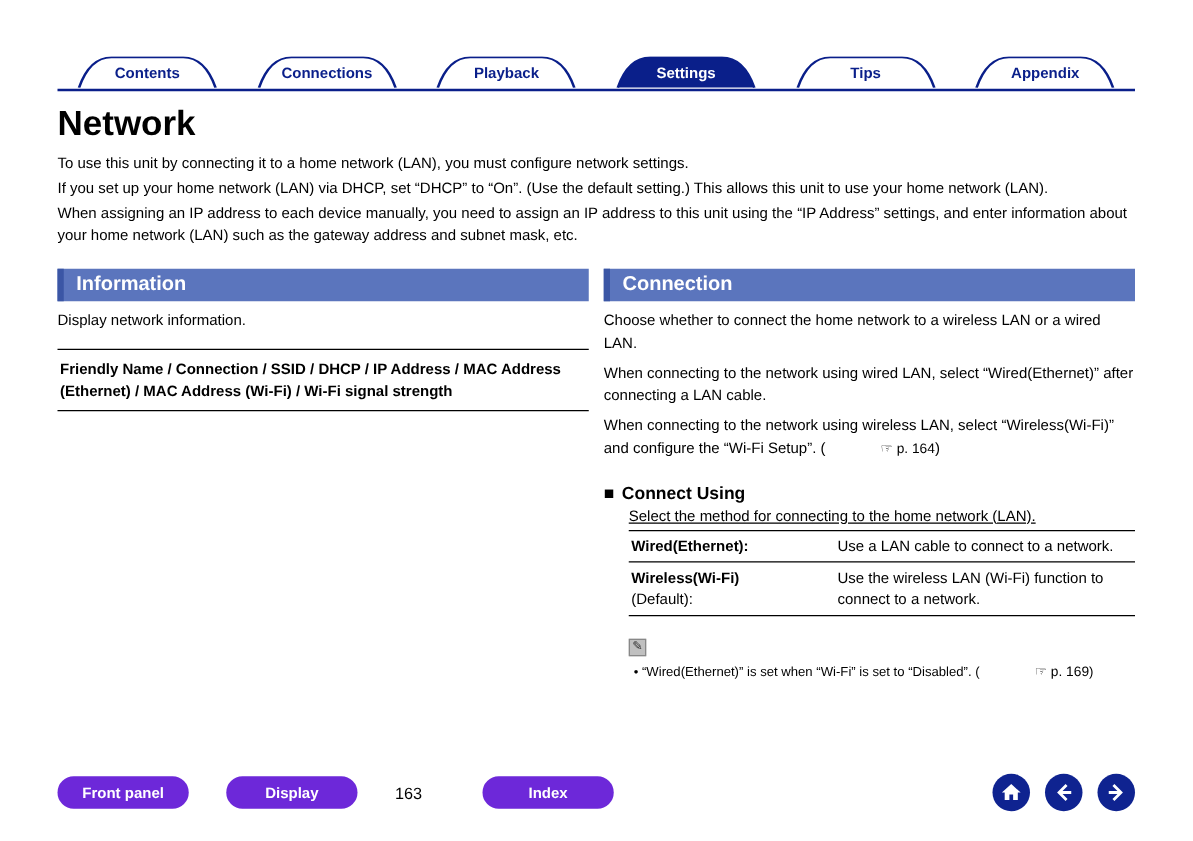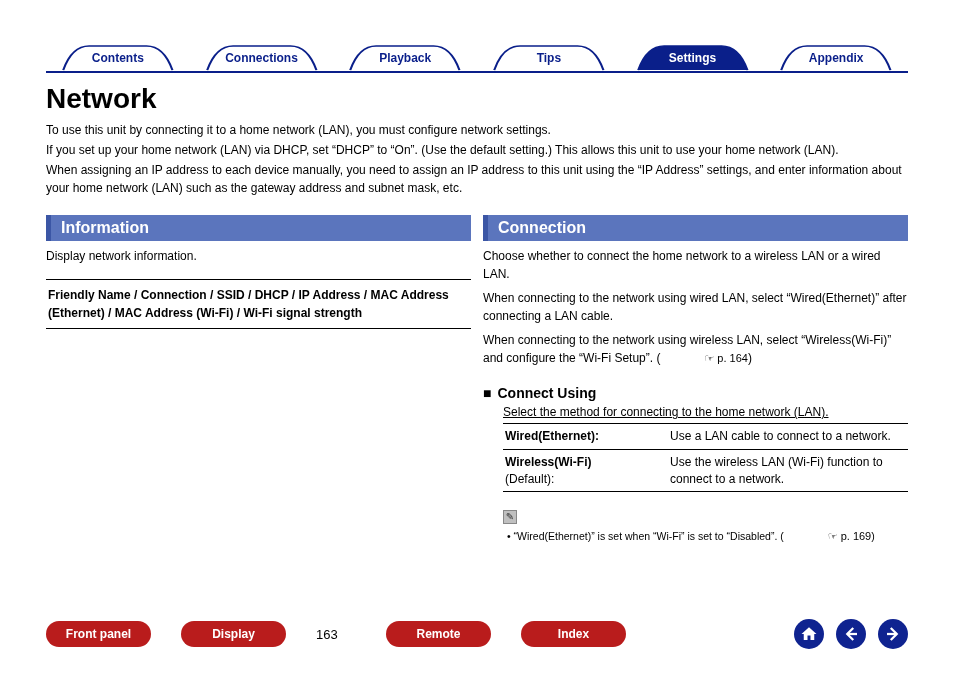--- a/index.html
+++ b/index.html
@@ -126,21 +126,21 @@
   .footer {
     position: absolute;
     left: 46px;
     right: 46px;
     bottom: 24px;
     display: flex;
     align-items: center;
     gap: 30px;
   }
   .pill {
-    background: #b91c1c;
+    background: #6d28d9;
     color: #fff;
     font-size: 12px;
     font-weight: bold;
     border-radius: 14px;
     padding: 6px 0;
     width: 105px;
     text-align: center;
     cursor: pointer;
   }
   .page-num {
@@ -185,31 +185,31 @@
           <path d="M12 27 Q18 1 30 1 L70 1 Q82 1 88 27" fill="none" stroke="#0a1f8a" stroke-width="1.5"></path>
         </svg>
       <span class="lbl">Connections</span>
     </div>
     <div class="tab">
       <svg viewBox="0 0 100 28" preserveAspectRatio="none">
           <path d="M12 27 Q18 1 30 1 L70 1 Q82 1 88 27" fill="none" stroke="#0a1f8a" stroke-width="1.5"></path>
         </svg>
       <span class="lbl">Playback</span>
     </div>
+    <div class="tab active">
+      <svg viewBox="0 0 100 28" preserveAspectRatio="none">
+          <path d="M12 27 Q18 1 30 1 L70 1 Q82 1 88 27" fill="#0a1f8a" stroke="#0a1f8a" stroke-width="1.5"></path>
+        </svg>
+      <span class="lbl">Settings</span>
+    </div>
     <div class="tab">
       <svg viewBox="0 0 100 28" preserveAspectRatio="none">
           <path d="M12 27 Q18 1 30 1 L70 1 Q82 1 88 27" fill="none" stroke="#0a1f8a" stroke-width="1.5"></path>
         </svg>
       <span class="lbl">Tips</span>
-    </div>
-    <div class="tab active">
-      <svg viewBox="0 0 100 28" preserveAspectRatio="none">
-          <path d="M12 27 Q18 1 30 1 L70 1 Q82 1 88 27" fill="#0a1f8a" stroke="#0a1f8a" stroke-width="1.5"></path>
-        </svg>
-      <span class="lbl">Settings</span>
     </div>
     <div class="tab">
       <svg viewBox="0 0 100 28" preserveAspectRatio="none">
           <path d="M12 27 Q18 1 30 1 L70 1 Q82 1 88 27" fill="none" stroke="#0a1f8a" stroke-width="1.5"></path>
         </svg>
       <span class="lbl">Appendix</span>
     </div>
   </div>
 
   <h1 class="page-title">Network</h1>
@@ -264,21 +264,20 @@
         </div>
       </div>
     </div>
   </div>
 </div>
 
 <div class="footer">
   <div class="pill">Front panel</div>
   <div class="pill">Display</div>
   <div class="page-num">163</div>
-  <div class="pill">Remote</div>
   <div class="pill">Index</div>
   <div class="nav-icons">
     <div class="circ">
       <svg viewBox="0 0 24 24">
           <path d="M12 3 L2 12 H5 V20 H10 V14 H14 V20 H19 V12 H22 Z" fill="#fff"></path>
         </svg>
     </div>
     <div class="circ">
       <svg viewBox="0 0 24 24">
           <path d="M15 4 L7 12 L15 20" fill="none" stroke="#fff" stroke-width="3"></path>

